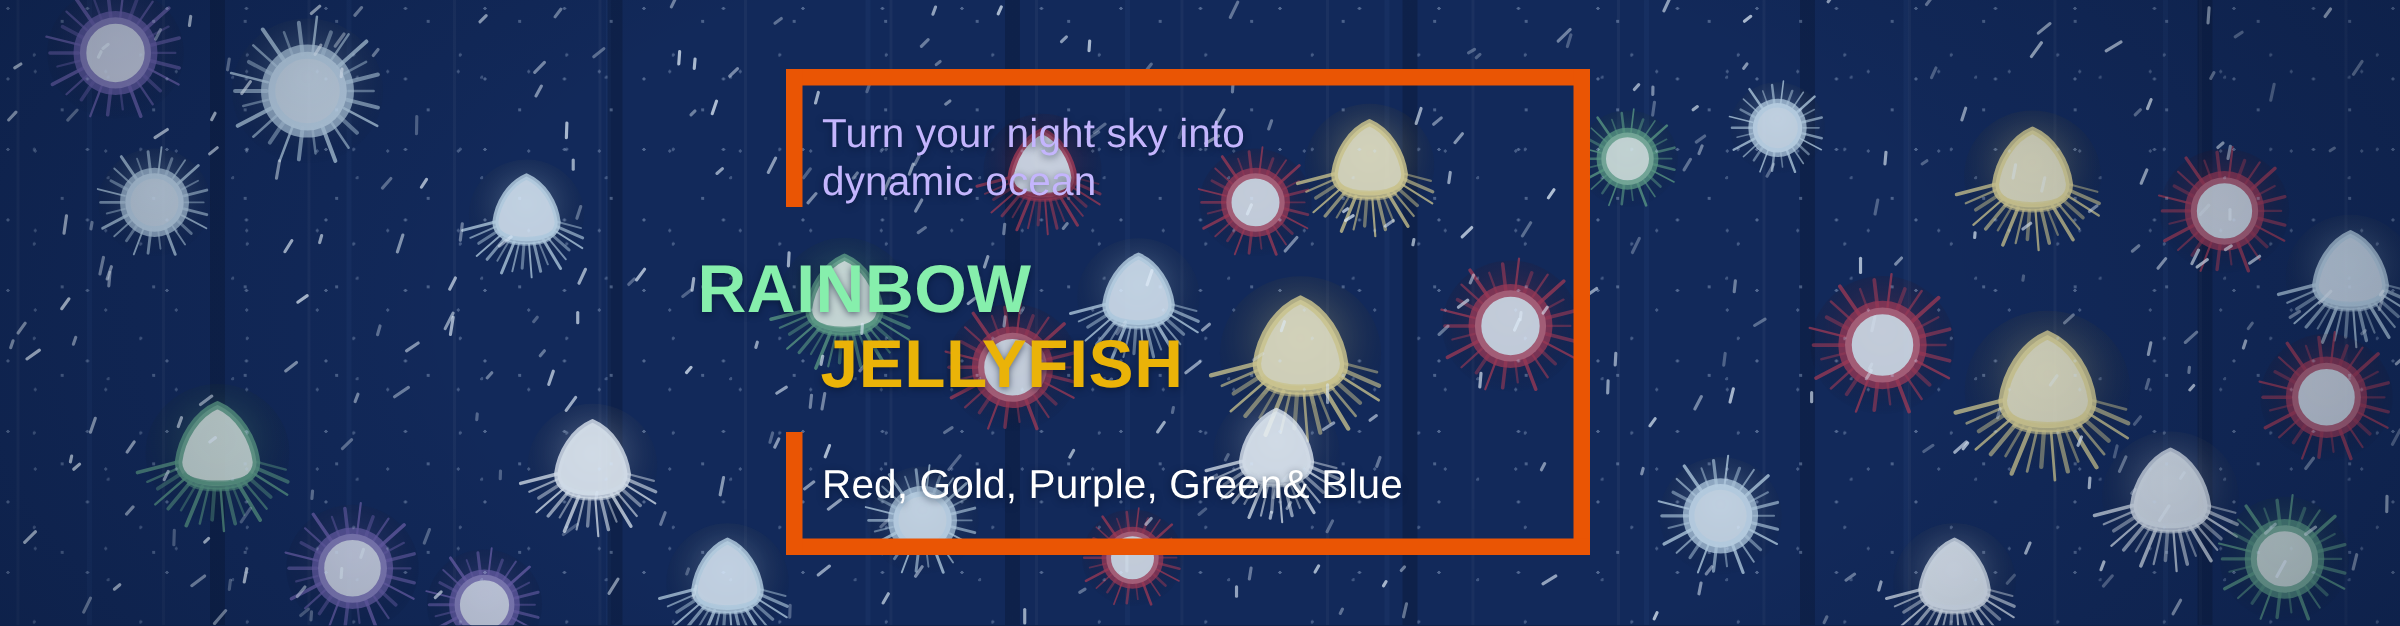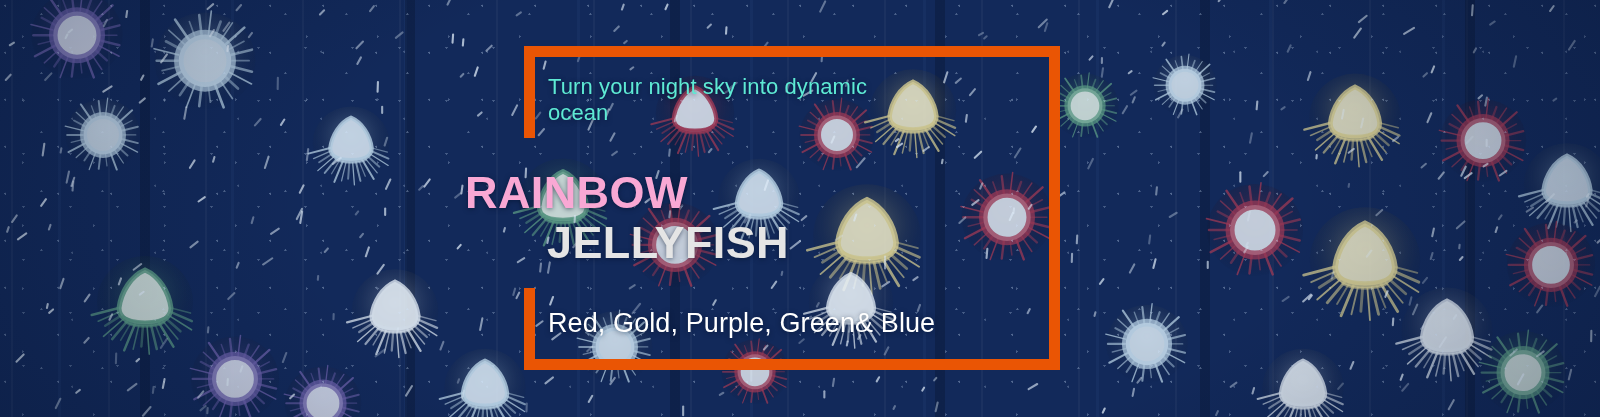--- a/index.html
+++ b/index.html
@@ -106,37 +106,37 @@
     position: absolute;
     white-space: nowrap;
     line-height: 1.18;
     text-shadow: 0 1px 5px rgba(4,16,40,.55);
   }
   #headline-lead {
     left: 548px;
     top: 74px;
     width: 330px;
     white-space: normal;
-    color: #5eead4;
-    font-size: 22px;
+    color: #c4b5fd;
+    font-size: 27px;
     font-weight: 400;
     letter-spacing: .1px;
   }
   #title-rainbow {
     left: 465px;
     top: 166px;
-    color: #f9a8d4;
+    color: #86efac;
     font-size: 45px;
     font-weight: 700;
     letter-spacing: .4px;
   }
   #title-jellyfish {
     left: 547px;
     top: 216px;
-    color: #e5e5e5;
+    color: #eab308;
     font-size: 45px;
     font-weight: 700;
     letter-spacing: .4px;
   }
   #subline {
     left: 548px;
     top: 296px;
     color: #ffffff;
     font-size: 27px;
     font-weight: 400;

